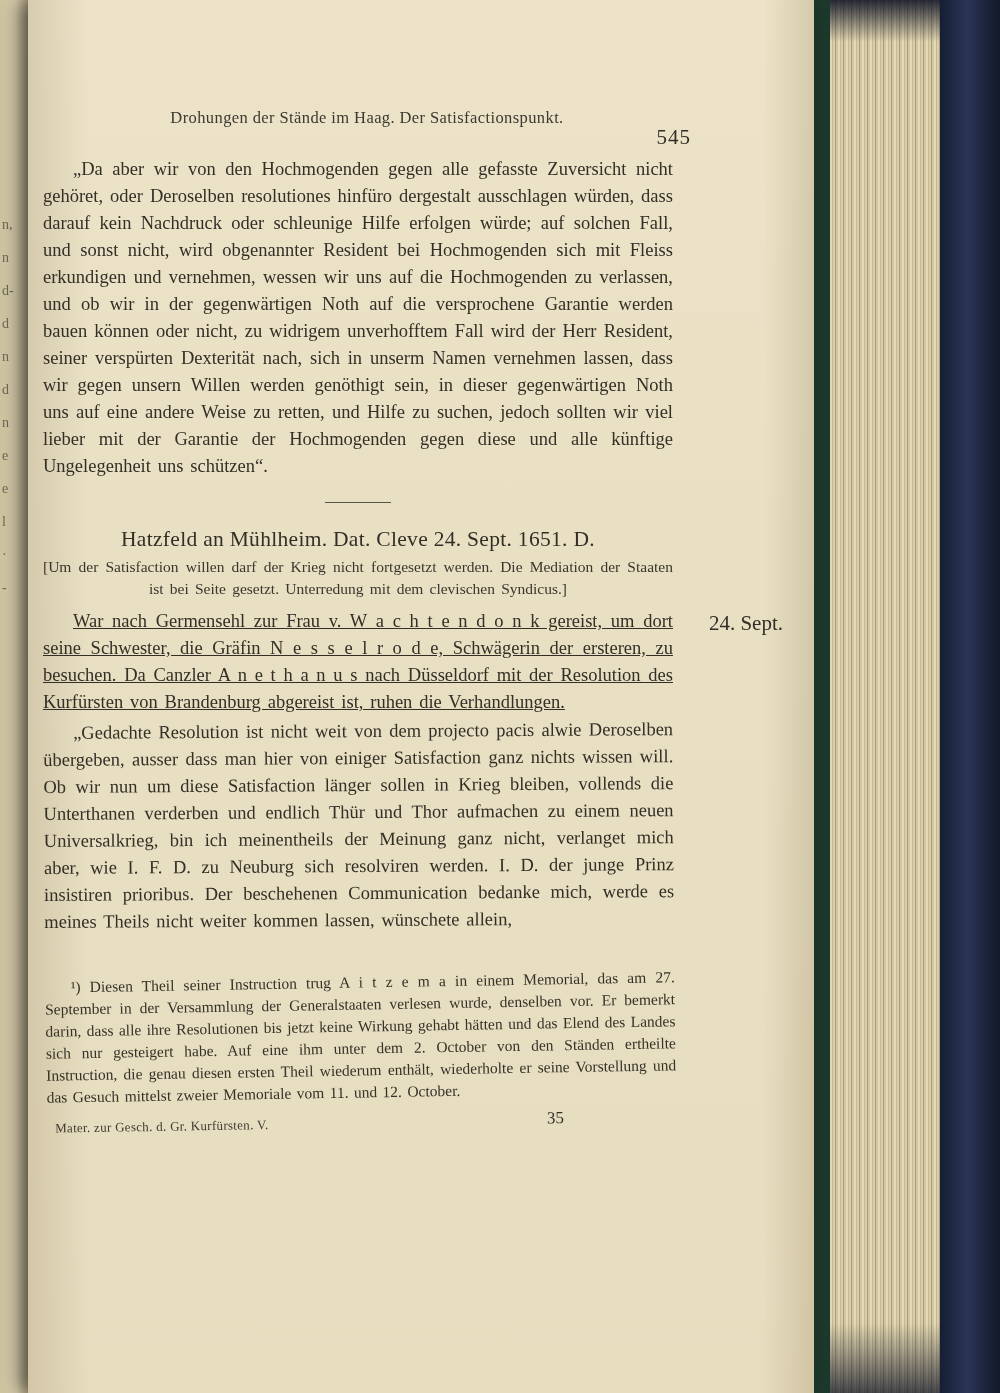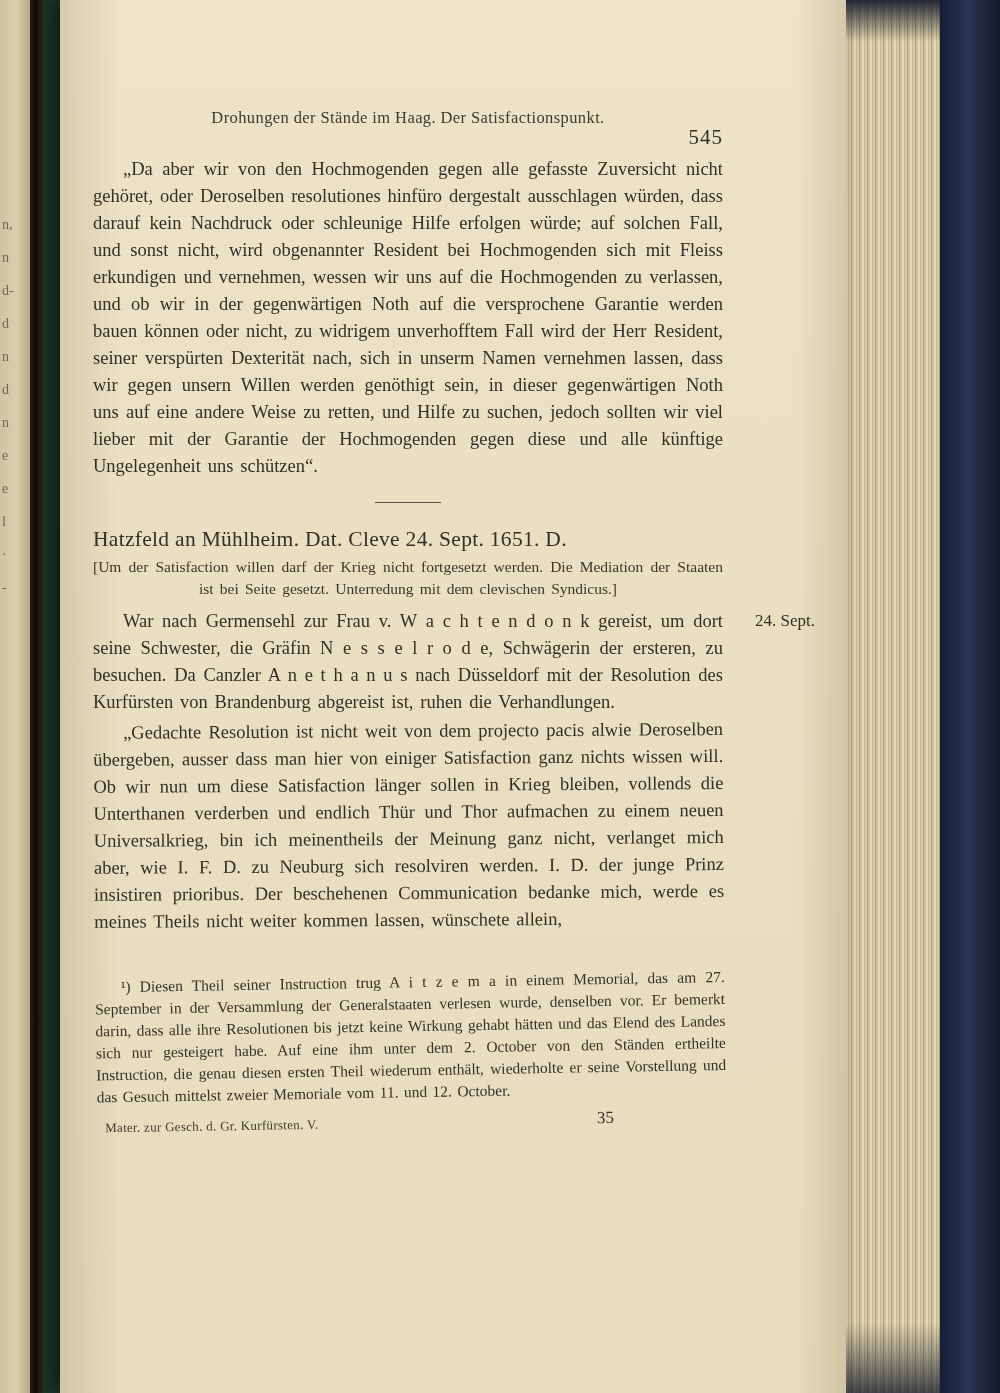--- a/index.html
+++ b/index.html
@@ -23,27 +23,27 @@
     white-space:pre-line;text-align:left;
   }
   .gutter{
     position:absolute;left:30px;top:0;bottom:0;width:14px;
     background:linear-gradient(to right,#241f12,#0f0d08 45%,#35301e);
     z-index:1;
   }
 
   
   .paper{
-    position:absolute;left:60px;top:0;bottom:0;width:786px;
+    position:absolute;left:28px;top:0;bottom:0;width:786px;
     background:
       linear-gradient(to right, rgba(120,100,60,.18) 0, rgba(120,100,60,0) 60px),
       linear-gradient(to left, rgba(120,100,60,.20) 0, rgba(120,100,60,0) 50px),
       linear-gradient(to bottom,#ece3c8 0,#e9e0c4 40%,#e6dcbe 100%);
     box-shadow:-8px 0 18px rgba(0,0,0,.55);
-    padding:108px 123px 0 33px;
+    padding:108px 123px 0 15px;
     box-sizing:border-box;
     color:#332f26;
     overflow:hidden;
     z-index:2;
   }
 
   .running-header{position:relative;height:34px;margin-bottom:14px;}
   .running-title{
     display:block;text-align:center;
     font-size:16.5px;letter-spacing:.4px;color:#3c3930;
@@ -53,44 +53,44 @@
     font-size:21px;letter-spacing:1px;color:#332f26;margin-top:21px;
   }
 
   .bodytext{
     margin:0;width:630px;
     font-size:18.5px;line-height:27px;
     text-align:justify;word-spacing:.12em;color:#332f26;
   }
   .indent{text-indent:30px;}
   .mt8{margin-top:12px;}
-  .mt10{}
+  .mt10{text-decoration:underline;}
 
   .divider{
     width:66px;height:0;border-top:1.5px solid #57544a;
     margin:22px auto 24px auto;
     margin-left:282px;
   }
 
   .section-heading{
     margin:0 0 4px 0;width:630px;
     font-size:21.5px;font-weight:normal;
-    text-align:left;letter-spacing:.3px;color:#332f26;
+    text-align:center;letter-spacing:.3px;color:#332f26;
   }
   .section-summary{
     margin:0 0 8px 0;width:630px;
     font-size:15.5px;line-height:22px;
     text-align:justify;text-align-last:center;
     word-spacing:.15em;color:#3a362c;
   }
 
   .para-rel{position:relative;}
   .margin-note{
     position:absolute;right:-92px;top:3px;
-    font-size:17px;white-space:nowrap;color:#332f26;
+    font-size:21px;white-space:nowrap;color:#332f26;
   }
 
   .lower-block{transform:rotate(-0.35deg);transform-origin:right top;}
 
   .footnote-area{
     margin-top:34px;transform:rotate(-0.6deg);transform-origin:right top;
   }
   .footnote{
     margin:0;width:630px;
     font-size:15.5px;line-height:22px;

